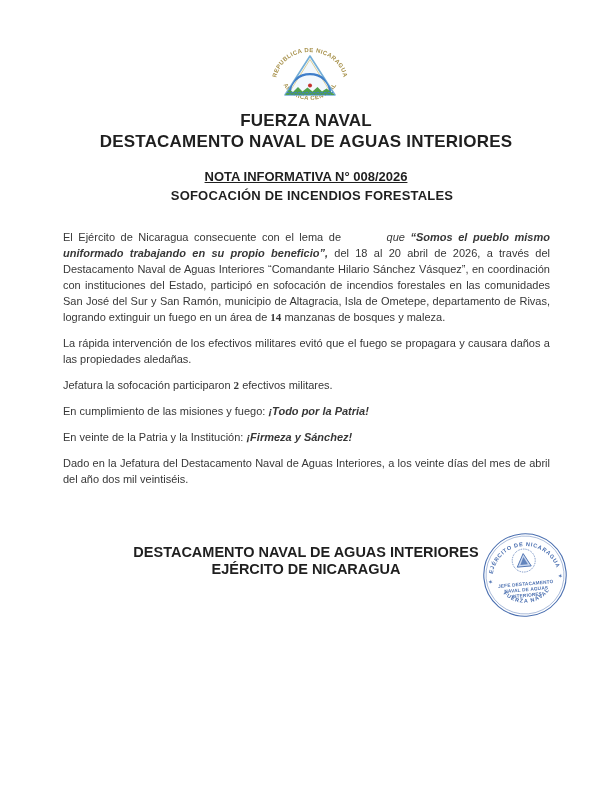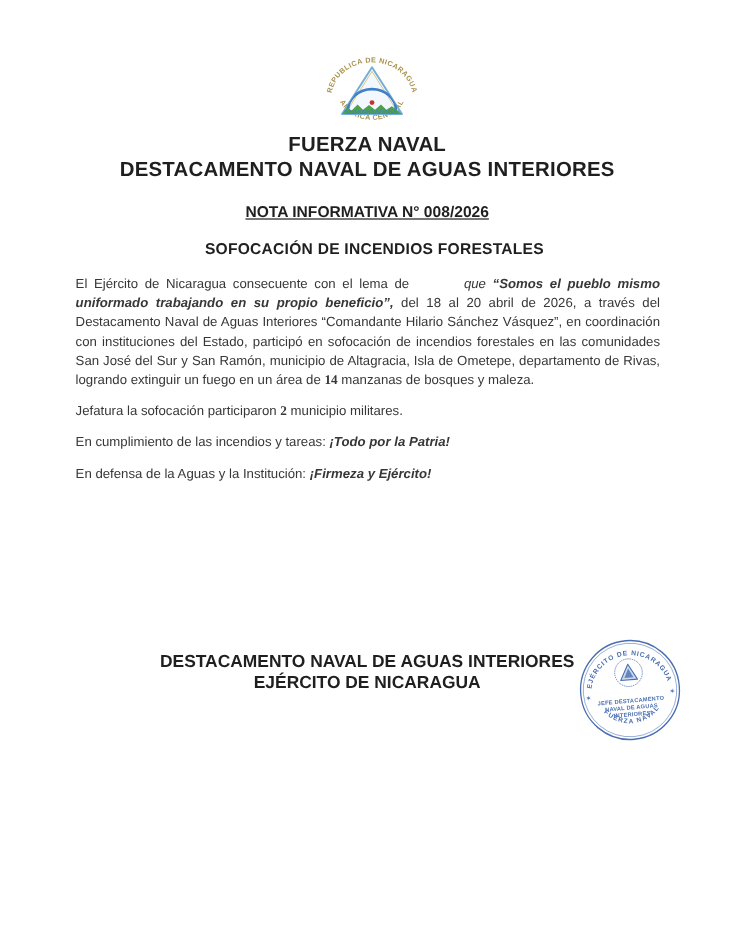--- a/index.html
+++ b/index.html
@@ -22,21 +22,21 @@
     letter-spacing:0.2px;
   }
   .note-no{
     top:169px;
     font-weight:bold;
     font-size:13px;
     color:#1f1f1f;
   }
   .note-no span{text-decoration:underline;}
   .subject{
-    top:200px;
+    top:188px;
     font-weight:bold;
     font-size:13px;
     color:#1f1f1f;
     letter-spacing:0.2px;
     margin-left:12px;
   }
   .body-col{
     top:229px;
     left:63px;
     width:487px;
@@ -96,23 +96,25 @@
   </div>
 
   <div class="abs centered note-no">
     <span>NOTA INFORMATIVA N° 008/2026</span>
   </div>
 
   <div class="abs centered subject">SOFOCACIÓN DE INCENDIOS FORESTALES</div>
 
   <div class="abs body-col">
       <p class="para just"><span>El Ejército de Nicaragua consecuente con el lema de </span><span class="seg-i">que </span><span class="seg-bi">“Somos el pueblo mismo uniformado trabajando en su propio beneficio”,</span><span> del 18 al 20 abril de 2026, a través del Destacamento Naval de Aguas Interiores “Comandante Hilario Sánchez Vásquez”, en coordinación con instituciones del Estado, participó en sofocación de incendios forestales en las comunidades San José del Sur y San Ramón, municipio de Altagracia, Isla de Ometepe, departamento de Rivas, logrando extinguir un fuego en un área de </span><span class="seg-b">14</span><span> manzanas de bosques y maleza.</span></p>
-      <p class="para"><span>Jefatura la sofocación participaron </span><span class="seg-b">2</span><span> municipio militares.</span></p>
-      <p class="para"><span>En cumplimiento de las incendios y tareas: </span><span class="seg-bi">¡Todo por la Patria!</span></p>
-      <p class="para"><span>En defensa de la Aguas y la Institución: </span><span class="seg-bi">¡Firmeza y Ejército!</span></p>
+      <p class="para just"><span>La rápida intervención de los efectivos militares evitó que el fuego se propagara y causara daños a las propiedades aledañas.</span></p>
+      <p class="para"><span>Jefatura la sofocación participaron </span><span class="seg-b">2</span><span> efectivos militares.</span></p>
+      <p class="para"><span>En cumplimiento de las misiones y fuego: </span><span class="seg-bi">¡Todo por la Patria!</span></p>
+      <p class="para"><span>En veinte de la Patria y la Institución: </span><span class="seg-bi">¡Firmeza y Sánchez!</span></p>
+      <p class="para just"><span>Dado en la Jefatura del Destacamento Naval de Aguas Interiores, a los veinte días del mes de abril del año dos mil veintiséis.</span></p>
     </div>
 
   <div class="abs centered signature">
     <div>DESTACAMENTO NAVAL DE AGUAS INTERIORES</div>
     <div>EJÉRCITO DE NICARAGUA</div>
   </div>
 
   <svg class="abs seal" viewBox="0 0 86 86">
     <defs>
       <path id="sealArcT" d="M 10,47 A 33,33 0 0 1 76,47"></path>

